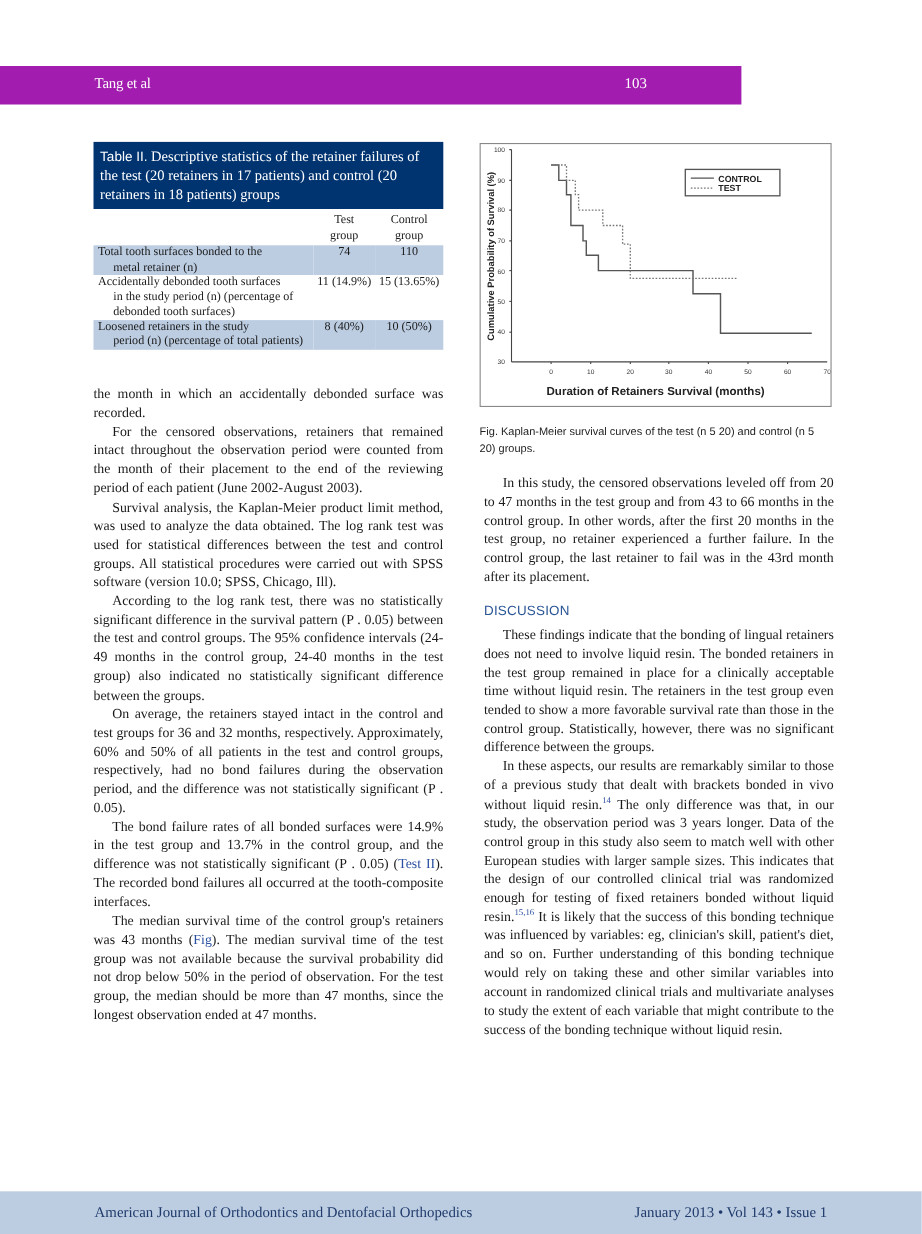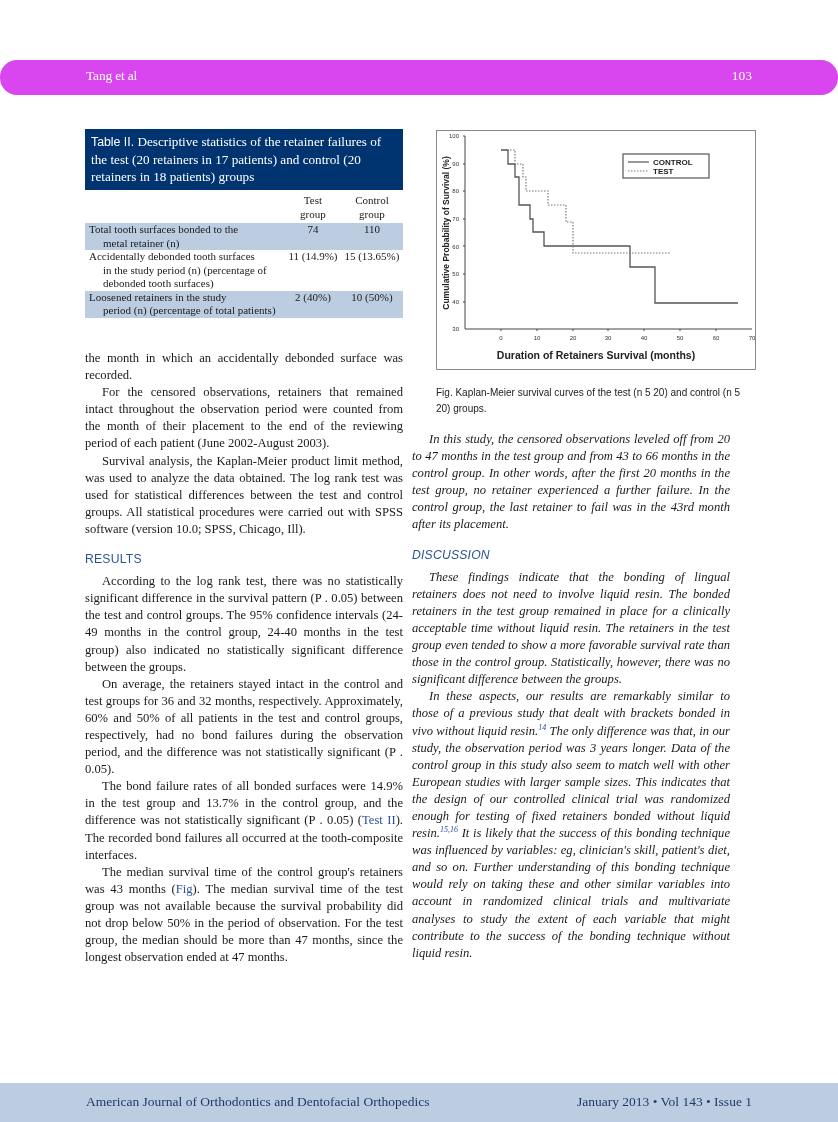--- a/index.html
+++ b/index.html
@@ -1,17 +1,17 @@
 <!DOCTYPE html>
 <html><head>
 <meta charset="utf-8">
 <style>
   html,body{margin:0;padding:0;background:#fff;}
   body{width:838px;height:1122px;position:relative;overflow:hidden;font-family:"Liberation Serif",serif;color:#1a1a1a;}
-  .header{position:absolute;left:0;top:60px;width:838px;height:35px;background:#d946ef;color:#fff;border-radius:17px;}
+  .header{position:absolute;left:0;top:60px;width:674px;height:35px;background:#a21caf;color:#fff;}
   .header .left{position:absolute;left:86px;top:8px;font-size:13.5px;font-family:"Liberation Serif",serif;letter-spacing:-0.2px;}
   .header .right{position:absolute;right:86px;top:8px;font-size:13.5px;text-align:center;}
   .footer{position:absolute;left:0;top:1083px;width:838px;height:54px;background:#bccde2;color:#1f3a6b;}
   .footer .left{position:absolute;left:86px;top:11px;font-size:13.5px;}
   .footer .right{position:absolute;right:86px;top:11px;font-size:13.5px;}
   .col{position:absolute;width:318px;font-size:12.6px;line-height:17.1px;text-align:justify;}
   .col p{margin:0;text-indent:17px;}
   .col p.noindent{text-indent:0;}
   .section-h{font-family:"Liberation Sans",sans-serif;font-size:12.2px;color:#2a5595;margin:13px 0 5px 0;letter-spacing:0.2px;}
   .link{color:#2a4fa0;}
@@ -56,32 +56,31 @@
       <td class="num">74</td>
       <td class="num">110</td>
     </tr>
     <tr>
       <td class="lab"><span>Accidentally debonded tooth surfaces</span><span class="cont">in the study period (n) (percentage of debonded tooth surfaces)</span></td>
       <td class="num">11 (14.9%)</td>
       <td class="num">15 (13.65%)</td>
     </tr>
     <tr class="shade">
       <td class="lab"><span>Loosened retainers in the study</span><span class="cont">period (n) (percentage of total patients)</span></td>
-      <td class="num">2 (40%)</td>
+      <td class="num">8 (40%)</td>
       <td class="num">10 (50%)</td>
     </tr>
   </tbody>
     </table>
 </div>
 
 <div class="col" style="left:85px;top:350px;">
   <p class="noindent">the month in which an accidentally debonded surface was recorded.</p>
   <p>For the censored observations, retainers that remained intact throughout the observation period were counted from the month of their placement to the end of the reviewing period of each patient (June 2002-August 2003).</p>
   <p>Survival analysis, the Kaplan-Meier product limit method, was used to analyze the data obtained. The log rank test was used for statistical differences between the test and control groups. All statistical procedures were carried out with SPSS software (version 10.0; SPSS, Chicago, Ill).</p>
-  <div class="section-h">RESULTS</div>
   <p>According to the log rank test, there was no statistically significant difference in the survival pattern (P . 0.05) between the test and control groups. The 95% confidence intervals (24-49 months in the control group, 24-40 months in the test group) also indicated no statistically significant difference between the groups.</p>
   <p>On average, the retainers stayed intact in the control and test groups for 36 and 32 months, respectively. Approximately, 60% and 50% of all patients in the test and control groups, respectively, had no bond failures during the observation period, and the difference was not statistically significant (P . 0.05).</p>
   <p><span>The bond failure rates of all bonded surfaces were 14.9% in the test group and 13.7% in the control group, and the difference was not statistically significant (P . 0.05) (</span><span class="link">Test II</span><span>). The recorded bond failures all occurred at the tooth-composite interfaces.</span></p>
   <p><span>The median survival time of the control group's retainers was 43 months (</span><span class="link">Fig</span><span>). The median survival time of the test group was not available because the survival probability did not drop below 50% in the period of observation. For the test group, the median should be more than 47 months, since the longest observation ended at 47 months.</span></p>
 </div>
 
 <div class="fig">
   <svg width="318" height="238" viewBox="0 0 318 238" style="font-family:'Liberation Sans',sans-serif;">
 
     <line x1="28" y1="5" x2="28" y2="198" stroke="#444" stroke-width="1"></line>
@@ -139,21 +138,21 @@
       <line x1="191" y1="31" x2="212" y2="31" stroke="#555" stroke-width="1.2"></line>
       <text x="216" y="34" font-size="8" font-weight="bold" fill="#222">CONTROL</text>
       <line x1="191" y1="40" x2="212" y2="40" stroke="#777" stroke-width="1.2" stroke-dasharray="1.5,1.5"></line>
       <text x="216" y="43" font-size="8" font-weight="bold" fill="#222">TEST</text>
     </g>
   </svg>
 </div>
 
 <div class="caption">Fig. Kaplan-Meier survival curves of the test (n 5 20) and control (n 5 20) groups.</div>
 
-<div class="col" style="left:412px;top:431px;font-style:italic;">
+<div class="col" style="left:440px;top:431px;">
   <p>In this study, the censored observations leveled off from 20 to 47 months in the test group and from 43 to 66 months in the control group. In other words, after the first 20 months in the test group, no retainer experienced a further failure. In the control group, the last retainer to fail was in the 43rd month after its placement.</p>
   <div class="section-h" style="">DISCUSSION</div>
   <p>These findings indicate that the bonding of lingual retainers does not need to involve liquid resin. The bonded retainers in the test group remained in place for a clinically acceptable time without liquid resin. The retainers in the test group even tended to show a more favorable survival rate than those in the control group. Statistically, however, there was no significant difference between the groups.</p>
   <p><span>In these aspects, our results are remarkably similar to those of a previous study that dealt with brackets bonded in vivo without liquid resin.</span><sup>14</sup><span> The only difference was that, in our study, the observation period was 3 years longer. Data of the control group in this study also seem to match well with other European studies with larger sample sizes. This indicates that the design of our controlled clinical trial was randomized enough for testing of fixed retainers bonded without liquid resin.</span><sup>15,16</sup><span> It is likely that the success of this bonding technique was influenced by variables: eg, clinician's skill, patient's diet, and so on. Further understanding of this bonding technique would rely on taking these and other similar variables into account in randomized clinical trials and multivariate analyses to study the extent of each variable that might contribute to the success of the bonding technique without liquid resin.</span></p>
 </div>
 
 <div class="footer">
   <span class="left">American Journal of Orthodontics and Dentofacial Orthopedics</span>
   <span class="right">January 2013 • Vol 143 • Issue 1</span>
 </div>

